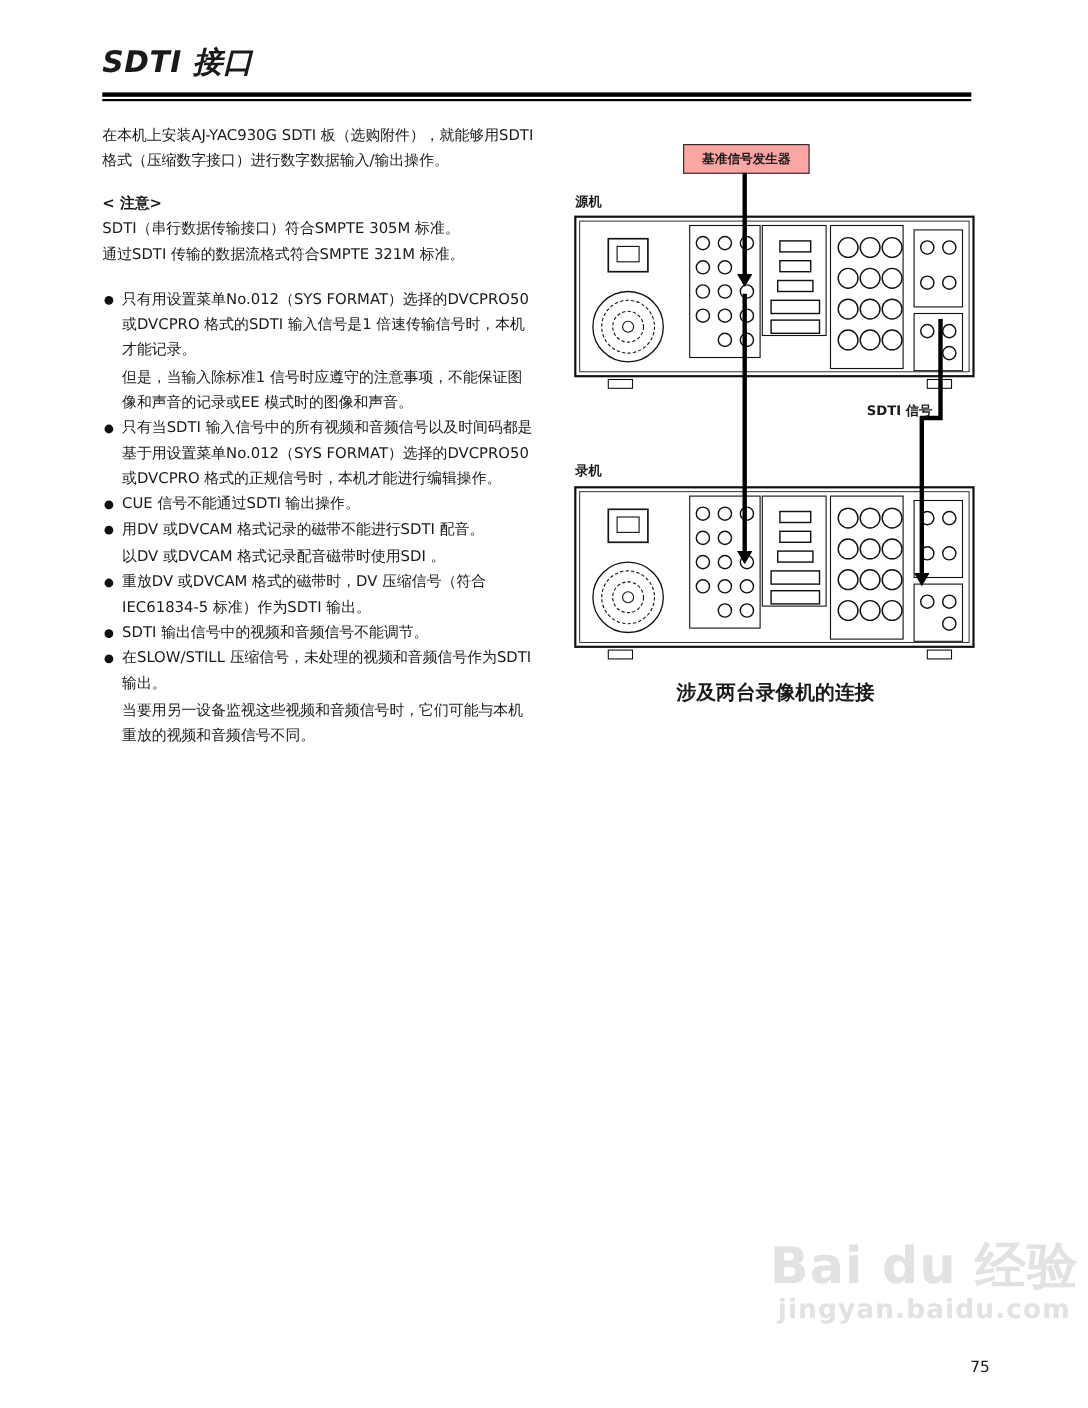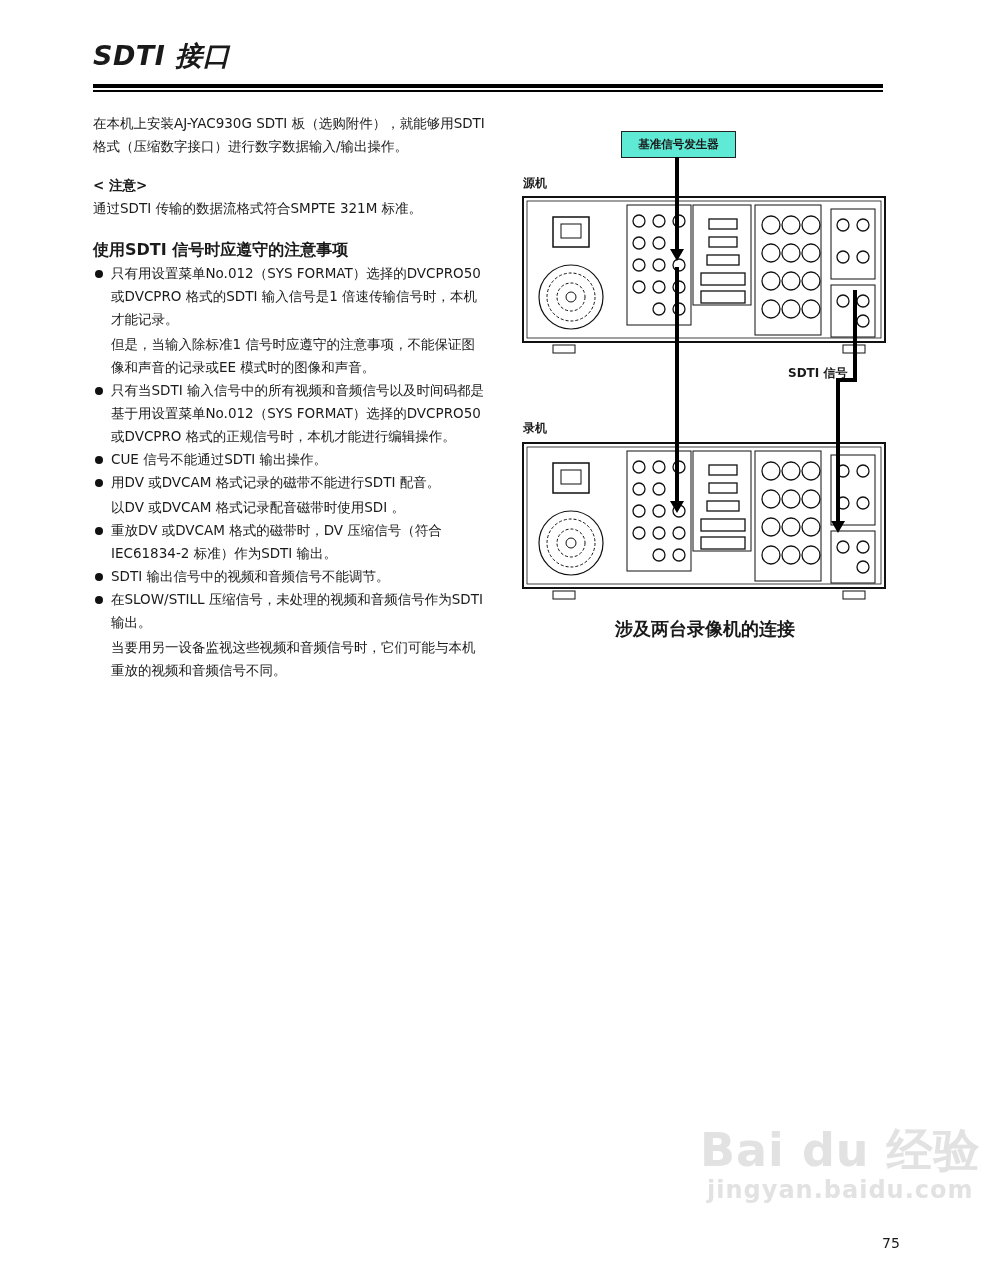--- a/index.html
+++ b/index.html
@@ -13,41 +13,41 @@
   .intro { margin-bottom:16px !important; }
   .note-head { font-weight:bold; }
   .note { margin-bottom:18px !important; }
   .h2 { font-size:16px; font-weight:bold; margin:2px 0 0 0 !important; line-height:24px; }
   ul { list-style:none; margin:0; padding:0; }
   li { position:relative; padding-left:18px; }
   li .dot { position:absolute; left:2px; top:8px; width:8px; height:8px; border-radius:50%; background:#111; }
   li .sub { margin-top:2px; }
   .fig { position:absolute; left:520px; top:125px; width:370px; height:520px; }
   .gen-box { position:absolute; left:101px; top:6px; width:113px; height:25px; border:1px solid #222;
-    font-size:11.5px; font-weight:bold; text-align:center; line-height:25px; background:#5eead4; }
+    font-size:11.5px; font-weight:bold; text-align:center; line-height:25px; background:#fca5a5; }
   .lbl { position:absolute; font-size:12px; font-weight:bold; }
   .caption { position:absolute; left:0; width:370px; top:492px; text-align:center; font-size:18px; font-weight:bold; }
   .pagenum { position:absolute; left:882px; top:1235px; font-size:14px; }
   .watermark { position:absolute; left:700px; top:1120px; color:#e2e2e2; font-weight:bold;text-align:center; }
   .wm1 { font-size:46px; letter-spacing:1px; }
   .wm2 { font-size:24px; margin-top:-6px; letter-spacing:1px; }
 </style>
 </head>
 <body>
 
 <div class="page">
   <div class="title">SDTI 接口</div>
   <div class="rule-thick"></div>
   <div class="rule-thin"></div>
 
   <div class="col">
     <p class="intro">在本机上安装AJ-YAC930G SDTI 板（选购附件），就能够用SDTI 格式（压缩数字接口）进行数字数据输入/输出操作。</p>
     <p class="note-head">&lt; 注意&gt;</p>
+    <p>SDTI（串行数据传输接口）符合SMPTE 305M 标准。</p>
     <p class="note">通过SDTI 传输的数据流格式符合SMPTE 321M 标准。</p>
-    <p class="h2">使用SDTI 信号时应遵守的注意事项</p>
     <ul>
       <li>
           <span class="dot"></span>
           <div>只有用设置菜单No.012（SYS FORMAT）选择的DVCPRO50 或DVCPRO 格式的SDTI 输入信号是1 倍速传输信号时，本机才能记录。</div>
           <div class="sub">但是，当输入除标准1 信号时应遵守的注意事项，不能保证图像和声音的记录或EE 模式时的图像和声音。</div>
         </li>
       <li>
           <span class="dot"></span>
           <div>只有当SDTI 输入信号中的所有视频和音频信号以及时间码都是基于用设置菜单No.012（SYS FORMAT）选择的DVCPRO50 或DVCPRO 格式的正规信号时，本机才能进行编辑操作。</div>
         </li>
@@ -55,21 +55,21 @@
           <span class="dot"></span>
           <div>CUE 信号不能通过SDTI 输出操作。</div>
         </li>
       <li>
           <span class="dot"></span>
           <div>用DV 或DVCAM 格式记录的磁带不能进行SDTI 配音。</div>
           <div class="sub">以DV 或DVCAM 格式记录配音磁带时使用SDI 。</div>
         </li>
       <li>
           <span class="dot"></span>
-          <div>重放DV 或DVCAM 格式的磁带时，DV 压缩信号（符合IEC61834-2 标准）作为SDTI 输出。</div>
+          <div>重放DV 或DVCAM 格式的磁带时，DV 压缩信号（符合IEC61834-5 标准）作为SDTI 输出。</div>
         </li>
       <li>
           <span class="dot"></span>
           <div>SDTI 输出信号中的视频和音频信号不能调节。</div>
         </li>
       <li>
           <span class="dot"></span>
           <div>在SLOW/STILL 压缩信号，未处理的视频和音频信号作为SDTI 输出。</div>
           <div class="sub">当要用另一设备监视这些视频和音频信号时，它们可能与本机重放的视频和音频信号不同。</div>
         </li>

